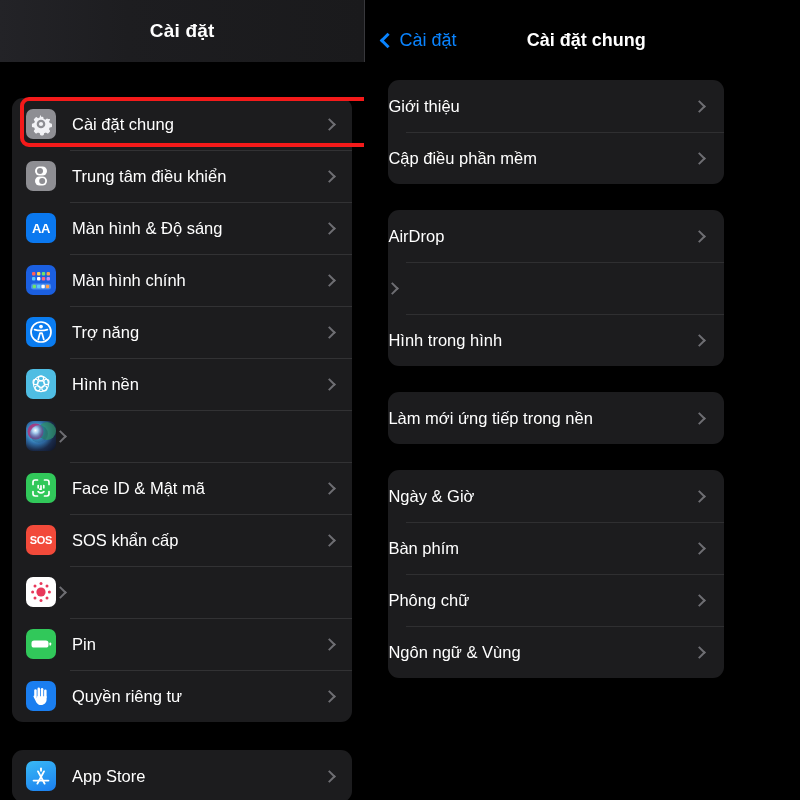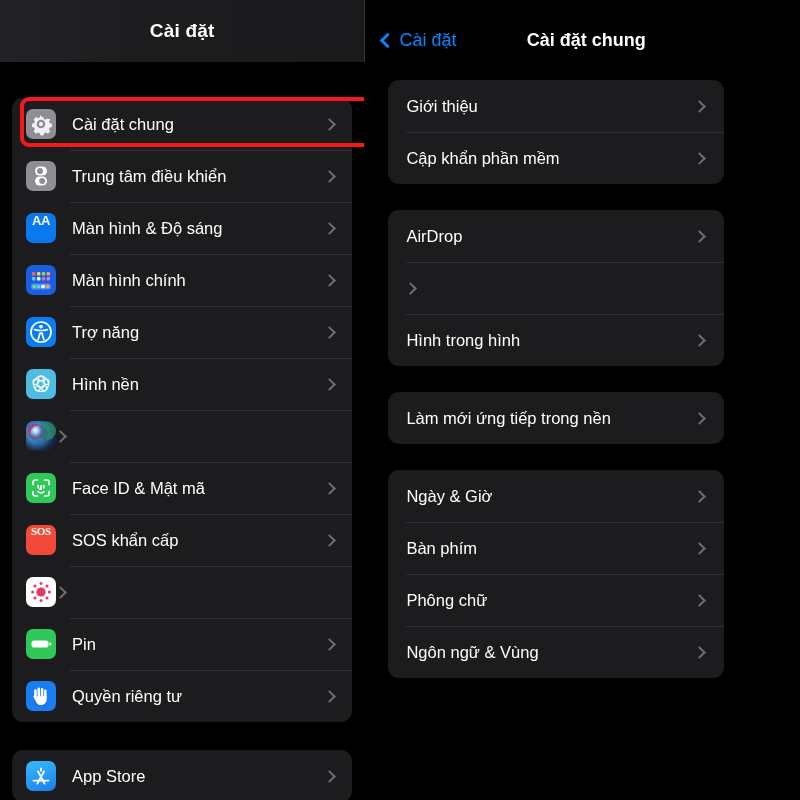--- a/index.html
+++ b/index.html
@@ -53,21 +53,21 @@
     content: "";
     position: absolute;
     left: 58px; right: 0; top: 0;
     height: 1px;
     background: #323234;
   }
   .licon {
     width: 30px; height: 30px;
     border-radius: 7px;
     flex: 0 0 30px;
-    display: flex; align-items: flex-start; justify-content: center;
+    display: flex; align-items: center; justify-content: center;
     overflow: hidden;
     position: relative;
   }
   .llabel {
     margin-left: 16px;
     color: #ffffff;
     font-size: 16.5px;
     white-space: nowrap;
     flex: 1;
   }
@@ -101,21 +101,21 @@
   .ic-siri { background: radial-gradient(circle at 35% 38%, #ffffff 0%, #c7e6f5 11%, #4aa8d8 26%, #2f6ea8 42%, #1a2b4a 66%, #0d1020 100%); }
   .ic-face { background: #31c85a; }
   .ic-sos  { background: #f24a3a; }
   .ic-expo { background: #ffffff; }
   .ic-bat  { background: #31c85a; }
   .ic-priv { background: #1a7ef0; }
   .ic-apps { background: linear-gradient(160deg,#39b9f5 0%, #1a7ef0 100%); }
 
   .glyph { width: 100%; height: 100%; display:block; }
   .aa-text { color:#fff; font-size: 13px; font-weight: bold; letter-spacing:-.5px; }
-  .sos-text { color:#fff; font-size: 11px; font-weight: bold; letter-spacing:-.3px;font-family:Liberation Serif, serif; }
+  .sos-text { color:#fff; font-size: 11px; font-weight: bold; letter-spacing:-.3px; }
 
   
   .divider {
     width: 4px; height: 800px;
     background: #000;
     flex: 0 0 4px;
   }
   .divider::after{
     content:""; display:block; width:1px; height:62px; background:#38383c;
   }
@@ -162,21 +162,21 @@
     background: #1c1c1e;
     border-radius: 11px;
     margin: 0 20px 26px 20px;
     overflow: hidden;
   }
   .rrow {
     position: relative;
     height: 52px;
     display: flex;
     align-items: center;
-    padding: 0 16px 0 18px;
+    padding: 0 16px 0 0;
   }
   .rrow + .rrow::before {
     content: "";
     position: absolute;
     left: 18px; right: 0; top: 0;
     height: 1px;
     background: #2f2f31;
   }
   .rlabel { color:#fff; font-size: 16.5px; flex:1; white-space: nowrap; }
 </style>
@@ -409,21 +409,21 @@
       </div>
       <div class="right-title">Cài đặt chung</div>
     </div>
 
     <div class="rgroup">
       <div class="rrow">
         <span class="rlabel">Giới thiệu</span>
         <span class="chev"></span>
       </div>
       <div class="rrow">
-        <span class="rlabel">Cập khẩn phần mềm</span>
+        <span class="rlabel">Cập điều phần mềm</span>
         <span class="chev"></span>
       </div>
     </div>
 
     <div class="rgroup">
       <div class="rrow">
         <span class="rlabel">AirDrop</span>
         <span class="chev"></span>
       </div>
       <div class="rrow">

